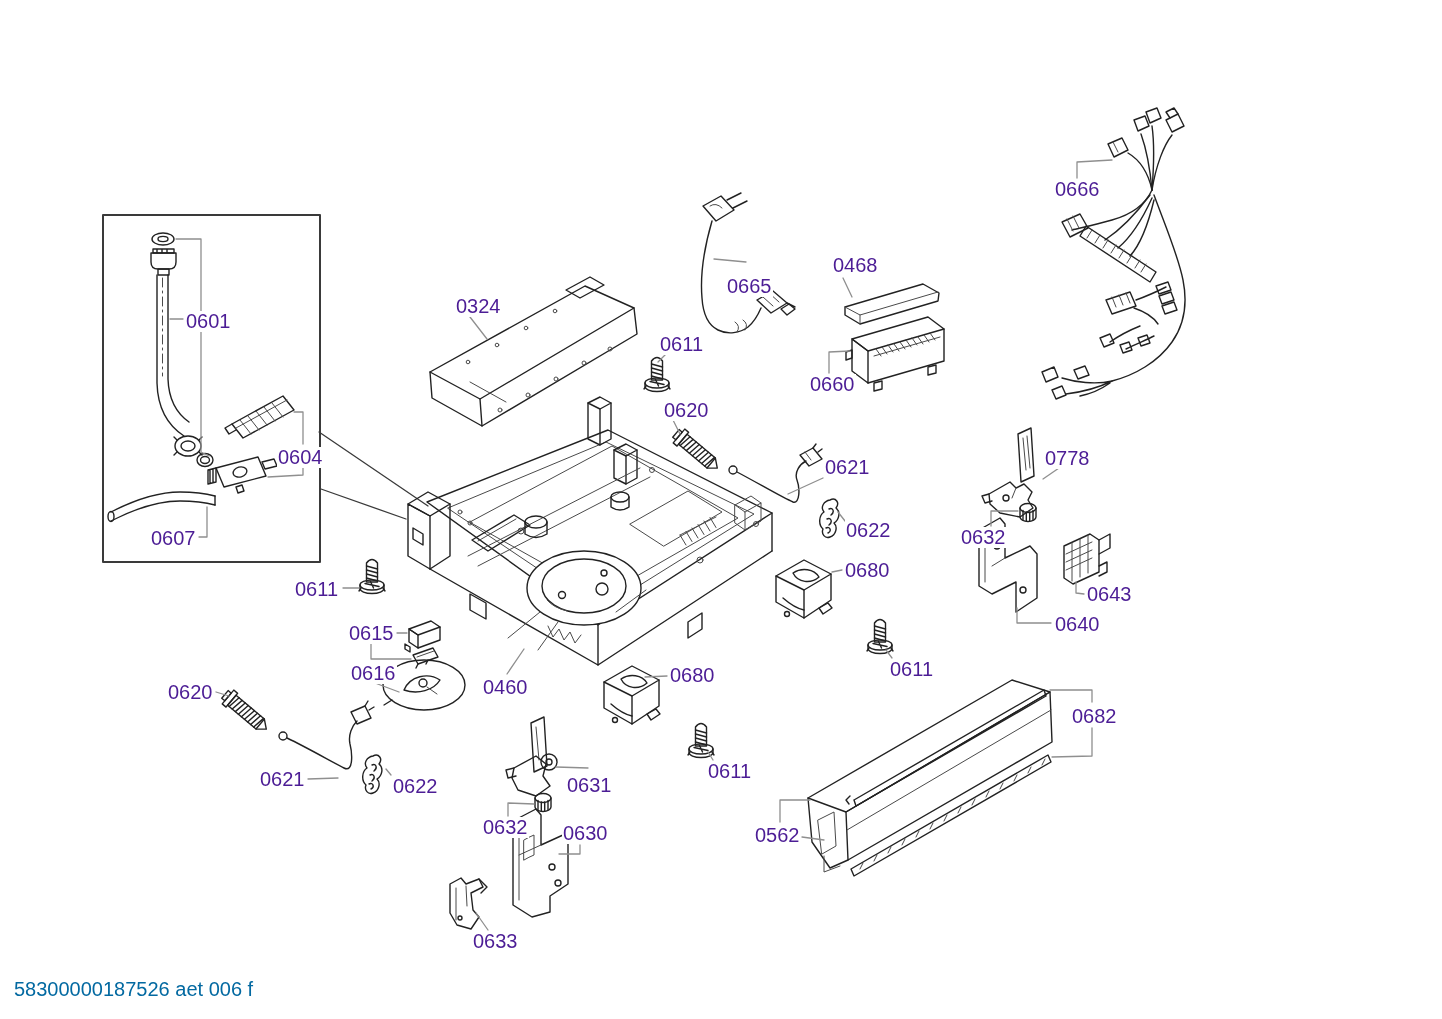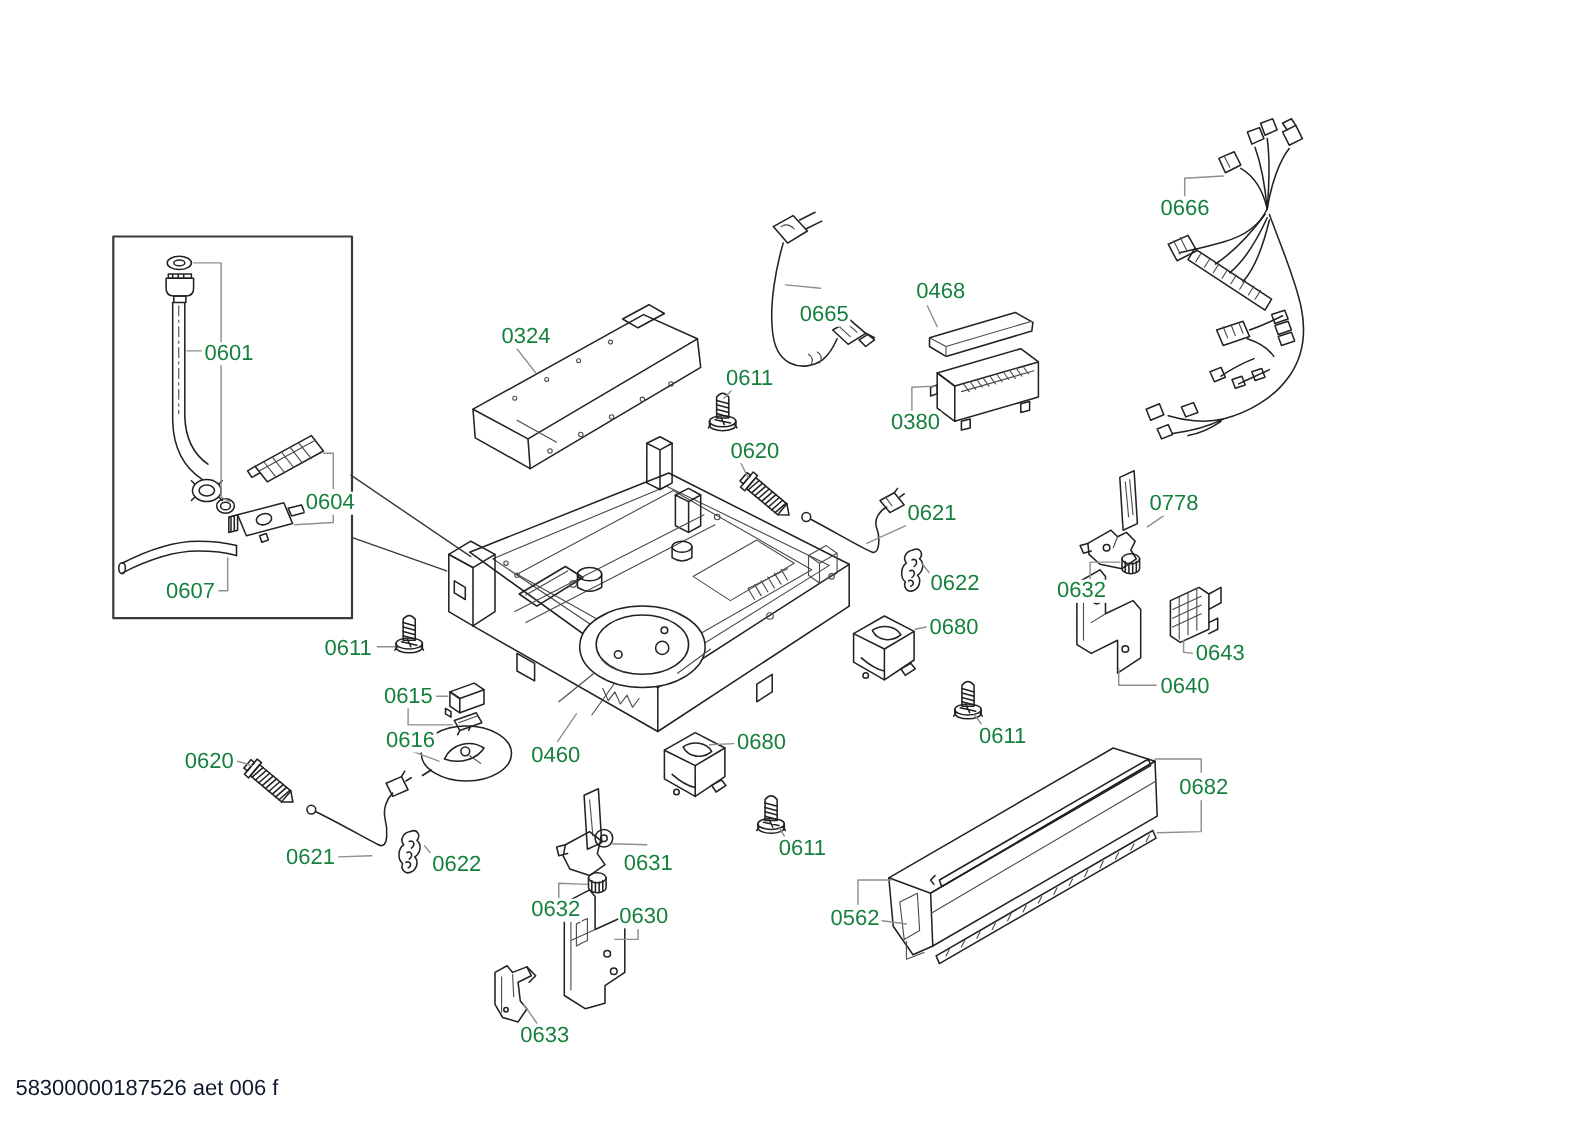--- a/index.html
+++ b/index.html
@@ -6,23 +6,23 @@
   .stage{position:relative;width:1442px;height:1019px;background:#ffffff;
          font-family:"Liberation Sans",sans-serif;overflow:hidden;}
   .art{position:absolute;left:0;top:0;}
   
   .art g{stroke:#222;fill:none;stroke-width:1.4;stroke-linecap:round;stroke-linejoin:round;}
   .art .thin{stroke:#4a4a4a;stroke-width:1;}
   .art .wf{fill:#ffffff;}
   .art .lead{stroke:#8f8f8f;stroke-width:1.3;fill:none;}
   .art .frame{stroke:#3a3a3a;stroke-width:2;fill:none;}
   .art .ref{stroke:#3a3a3a;stroke-width:1.3;fill:none;}
-  .plabel{position:absolute;font-size:20px;line-height:21px;color:#15803d;
+  .plabel{position:absolute;font-size:20px;line-height:21px;color:#4c1d95;
           white-space:nowrap;background:#fff;padding:0 1px;text-align:right;}
-  .footer{position:absolute;left:14px;top:978px;font-size:20px;color:#0f172a;background:#fff;}
+  .footer{position:absolute;left:14px;top:978px;font-size:20px;color:#0369a1;background:#fff;}
 </style>
 </head>
 <body>
 
 <div class="stage">
 
 <svg class="art" width="1442" height="1019" viewBox="0 0 1442 1019">
 
   <defs>
     <g id="screw">
@@ -372,21 +372,21 @@
   </g>
 </svg>
 
 <div class="plabel" style="left:185px;top:311px">0601</div>
 <div class="plabel" style="left:277px;top:447px">0604</div>
 <div class="plabel" style="left:150px;top:528px">0607</div>
 <div class="plabel" style="left:455px;top:296px">0324</div>
 <div class="plabel" style="left:659px;top:334px">0611</div>
 <div class="plabel" style="left:726px;top:276px">0665</div>
 <div class="plabel" style="left:832px;top:255px">0468</div>
-<div class="plabel" style="left:809px;top:374px">0380</div>
+<div class="plabel" style="left:809px;top:374px">0660</div>
 <div class="plabel" style="left:1054px;top:179px">0666</div>
 <div class="plabel" style="left:663px;top:400px">0620</div>
 <div class="plabel" style="left:824px;top:457px">0621</div>
 <div class="plabel" style="left:845px;top:520px">0622</div>
 <div class="plabel" style="left:960px;top:527px">0632</div>
 <div class="plabel" style="left:1044px;top:448px">0778</div>
 <div class="plabel" style="left:1086px;top:584px">0643</div>
 <div class="plabel" style="left:1054px;top:614px">0640</div>
 <div class="plabel" style="left:844px;top:560px">0680</div>
 <div class="plabel" style="left:889px;top:659px">0611</div>

